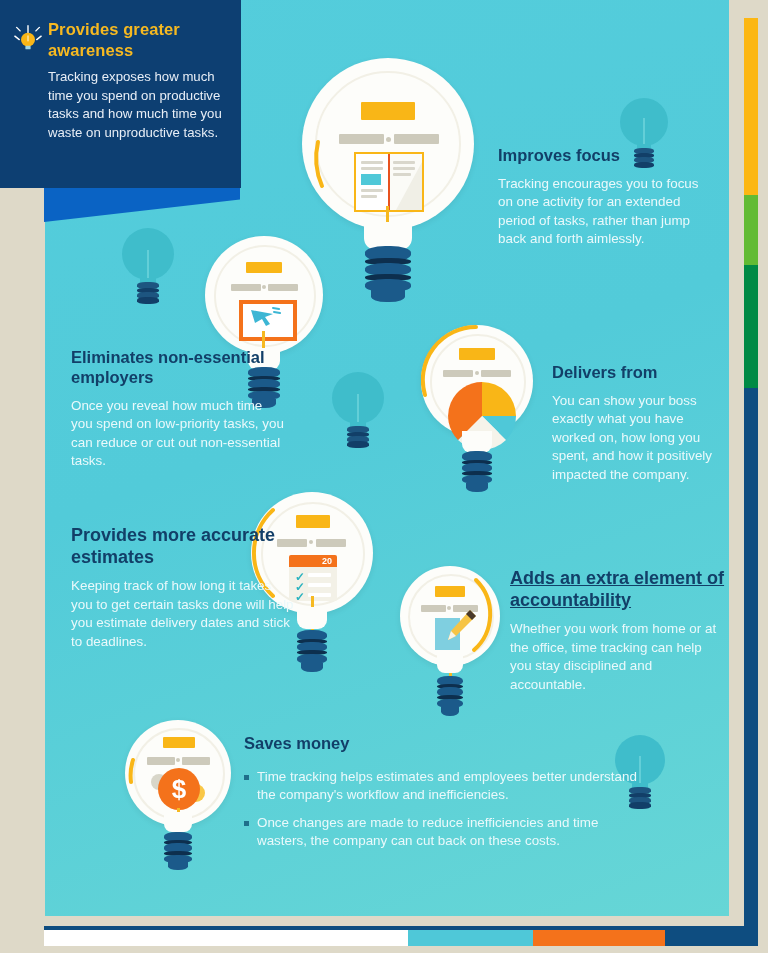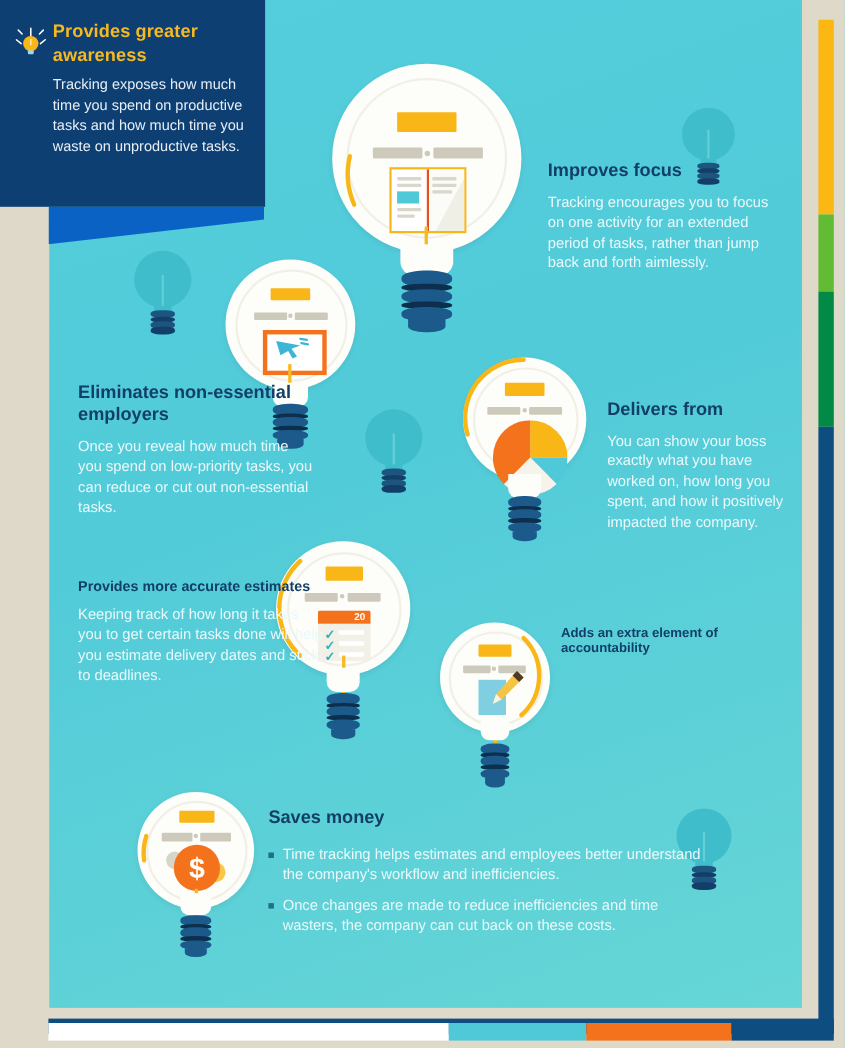--- a/index.html
+++ b/index.html
@@ -75,25 +75,25 @@
 
   #txt-eliminates{left:71px;top:348px;width:215px;}
   #txt-eliminates h3{font-size:16.5px;}
   #txt-eliminates p{font-size:13.4px;}
 
   #txt-proof{left:552px;top:363px;width:165px;}
   #txt-proof h3{font-size:16.5px;}
   #txt-proof p{font-size:13.4px;}
 
   #txt-estimates{left:71px;top:525px;width:225px;}
-  #txt-estimates h3{font-size:13px;}
+  #txt-estimates h3{font-size:18px;}
   #txt-estimates p{font-size:13.4px;}
 
   #txt-accountability{left:510px;top:568px;width:215px;}
-  #txt-accountability h3{font-size:12px;}
+  #txt-accountability h3{font-size:18px;text-decoration:underline;}
   #txt-accountability p{font-size:13.4px;}
 
   #txt-money{left:244px;top:734px;width:400px;}
   #txt-money h3{font-size:16.5px;margin-bottom:14px;}
   #txt-money li{font-size:13.4px;}
 
   
   .tabrow{position:absolute;left:44px;top:930px;width:714px;height:16px;display:flex;z-index:7;}
   .tabrow span{display:block;height:100%;}
   .tab-white{width:51%;background:#ffffff;}
@@ -454,20 +454,21 @@
     <p>You can show your boss exactly what you have worked on, how long you spent, and how it positively impacted the company.</p>
   </div>
 
   <div class="tblock" id="txt-estimates">
     <h3>Provides more accurate estimates</h3>
     <p>Keeping track of how long it takes you to get certain tasks done will help you estimate delivery dates and stick to deadlines.</p>
   </div>
 
   <div class="tblock" id="txt-accountability">
     <h3>Adds an extra element of accountability</h3>
+    <p>Whether you work from home or at the office, time tracking can help you stay disciplined and accountable.</p>
   </div>
 
   <div class="tblock" id="txt-money">
     <h3>Saves money</h3>
     <ul>
       <li>Time tracking helps estimates and employees better understand the company's workflow and inefficiencies.</li>
       <li>Once changes are made to reduce inefficiencies and time wasters, the company can cut back on these costs.</li>
     </ul>
   </div>
 

